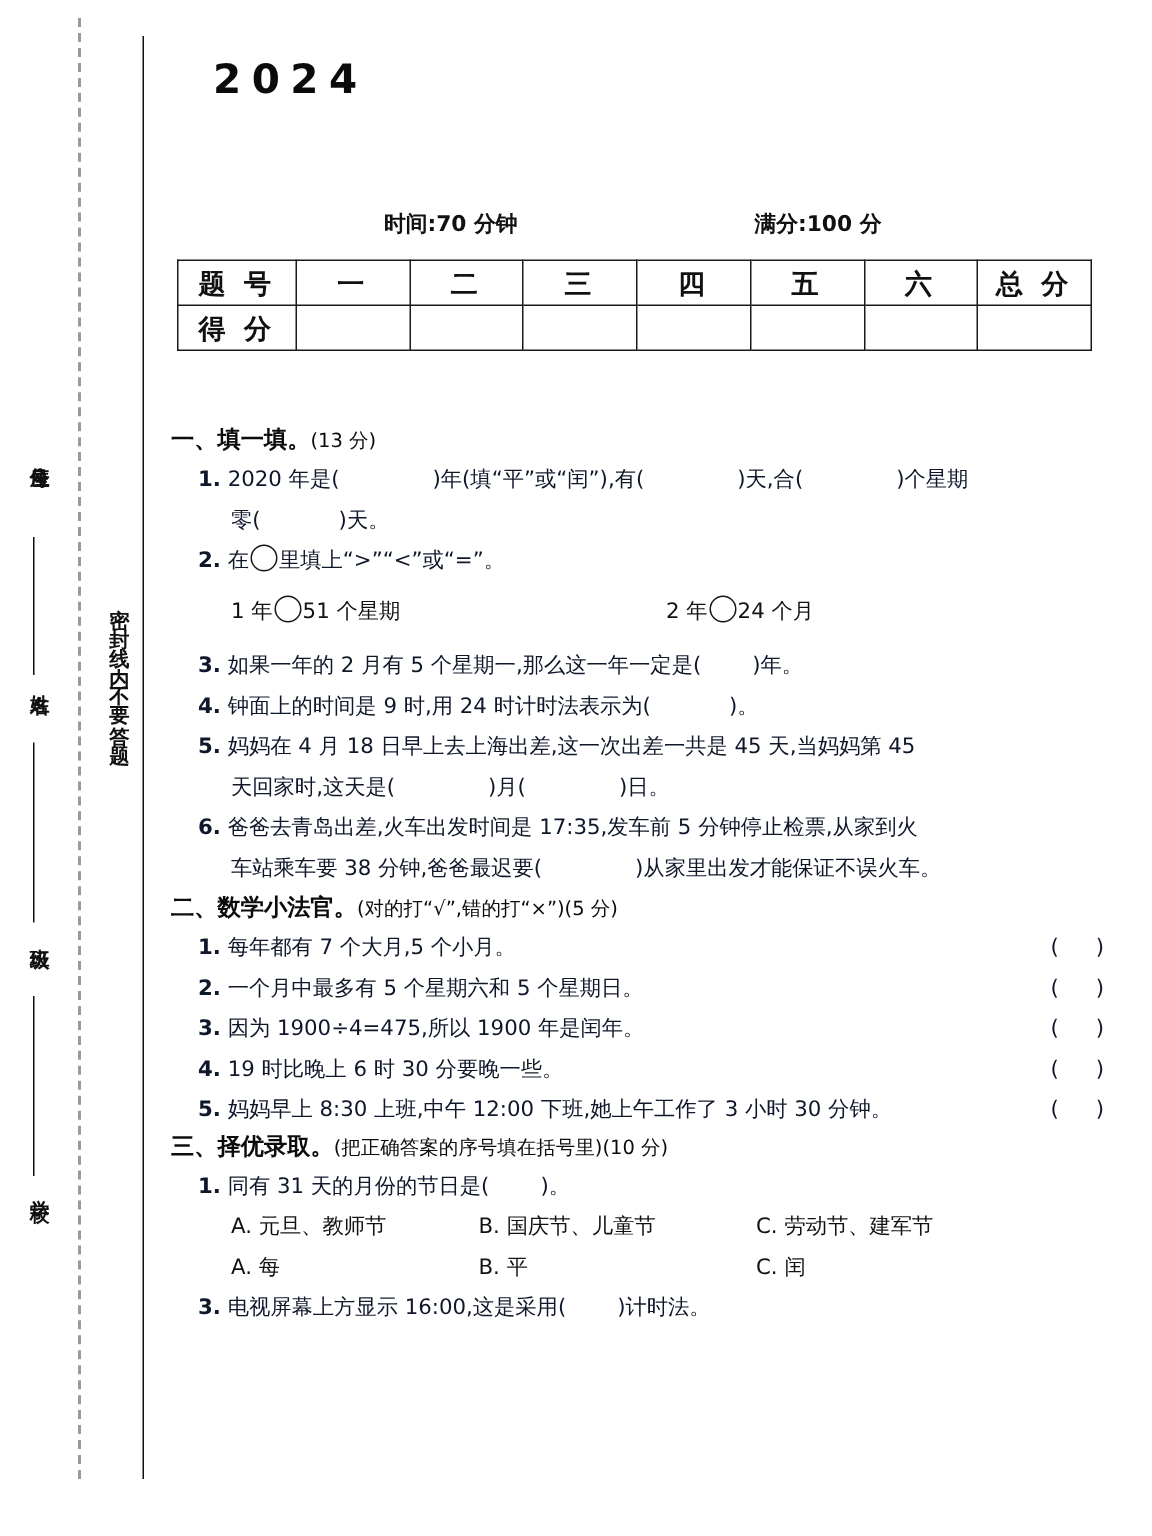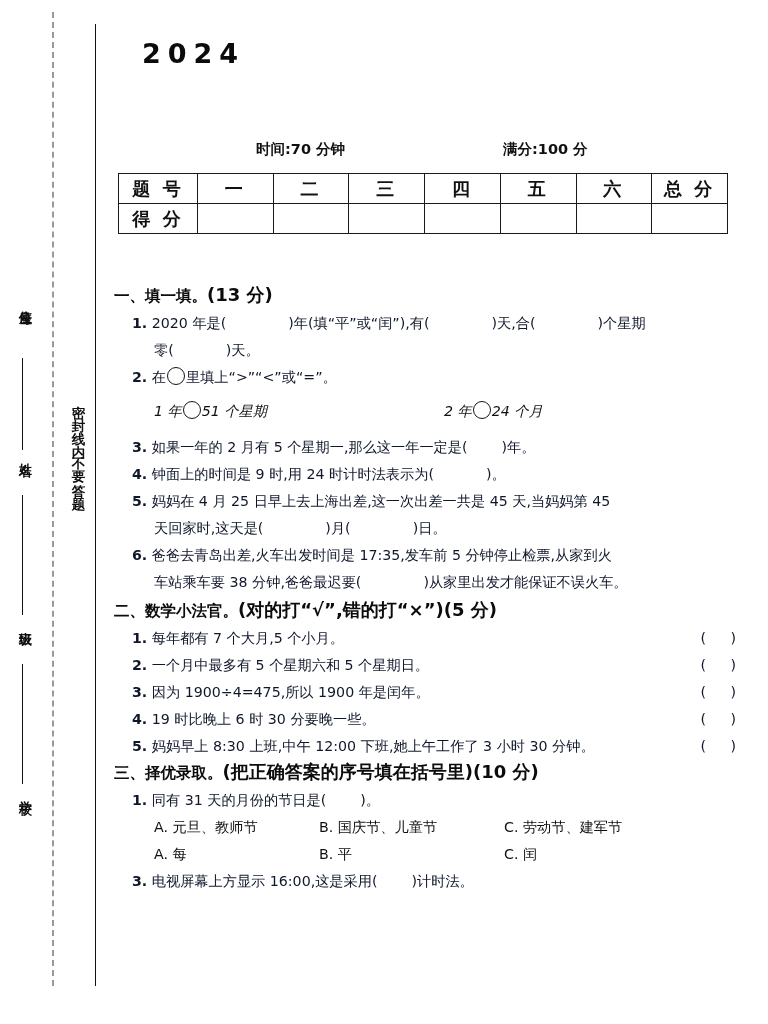--- a/index.html
+++ b/index.html
@@ -129,22 +129,22 @@
   }
   .sec-head {
     font-family: "DejaVu Sans", "Liberation Sans", sans-serif;
     font-size: 15.5px;
     font-weight: bold;
     margin: 0 0 3px 0;
     letter-spacing: 0px;
     color: #0c0c0c;
   }
   .sec-head .sub {
-    font-size: 18px;
-    font-weight: bold;
+    font-size: 13px;
+    font-weight: normal;
     letter-spacing: 0;
   }
 
   .q {
     font-family: "DejaVu Sans", "Liberation Sans", sans-serif;
     font-size: 14.2px;
     line-height: 26px;
     margin: 0 0 1px 0;
     padding-left: 22px;
     text-indent: -4px;
@@ -170,21 +170,20 @@
   }
 
   
   .cmp-row {
     font-family: "DejaVu Sans", "Liberation Sans", sans-serif;
     font-size: 14.2px;
     line-height: 30px;
     padding-left: 40px;
     position: relative;
     height: 30px;
-    font-style: italic;
   }
   .cmp-left { position: absolute; left: 40px; white-space: nowrap; }
   .cmp-right { position: absolute; left: 330px; white-space: nowrap; }
 
   
   .tf {
     position: relative;
     padding-right: 0;
   }
   .tf .paren {
@@ -288,21 +287,21 @@
       <span>如果一年的 2 月有 5 个星期一,那么这一年一定是(</span><span class="blank-sm"></span><span>)年。</span>
     </div>
 
     <div class="q">
       <span class="num">4.</span>
       <span>钟面上的时间是 9 时,用 24 时计时法表示为(</span><span class="blank-md"></span><span>)。</span>
     </div>
 
     <div class="q">
       <span class="num">5.</span>
-      <span>妈妈在 4 月 25 日早上去上海出差,这一次出差一共是 45 天,当妈妈第 45</span>
+      <span>妈妈在 4 月 18 日早上去上海出差,这一次出差一共是 45 天,当妈妈第 45</span>
     </div>
     <div class="q q-ind">
       <span>天回家时,这天是(</span><span class="blank-lg"></span><span>)月(</span><span class="blank-lg"></span><span>)日。</span>
     </div>
 
     <div class="q">
       <span class="num">6.</span>
       <span>爸爸去青岛出差,火车出发时间是 17:35,发车前 5 分钟停止检票,从家到火</span>
     </div>
     <div class="q q-ind">

